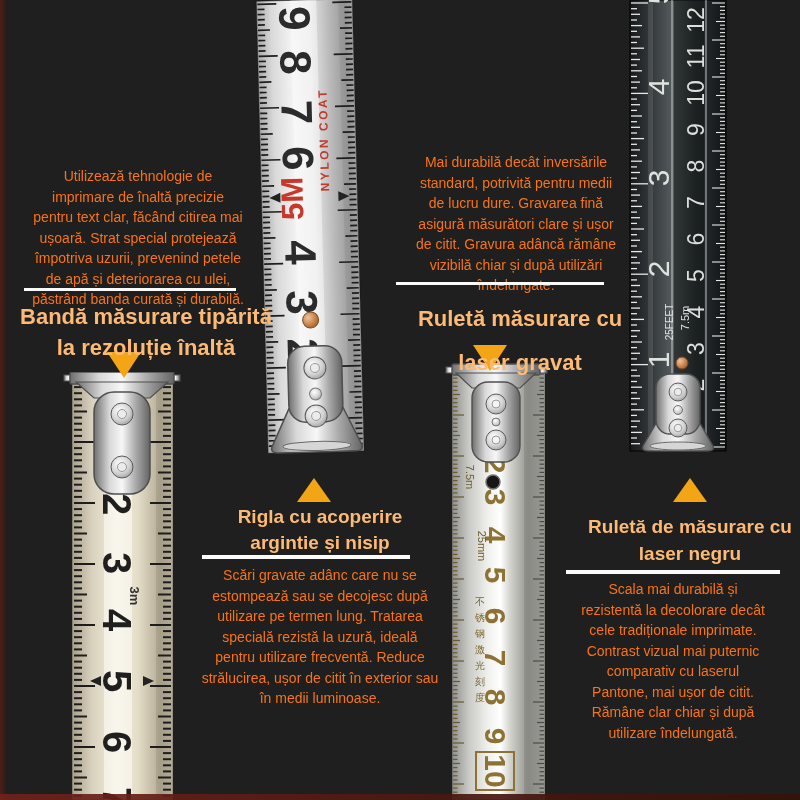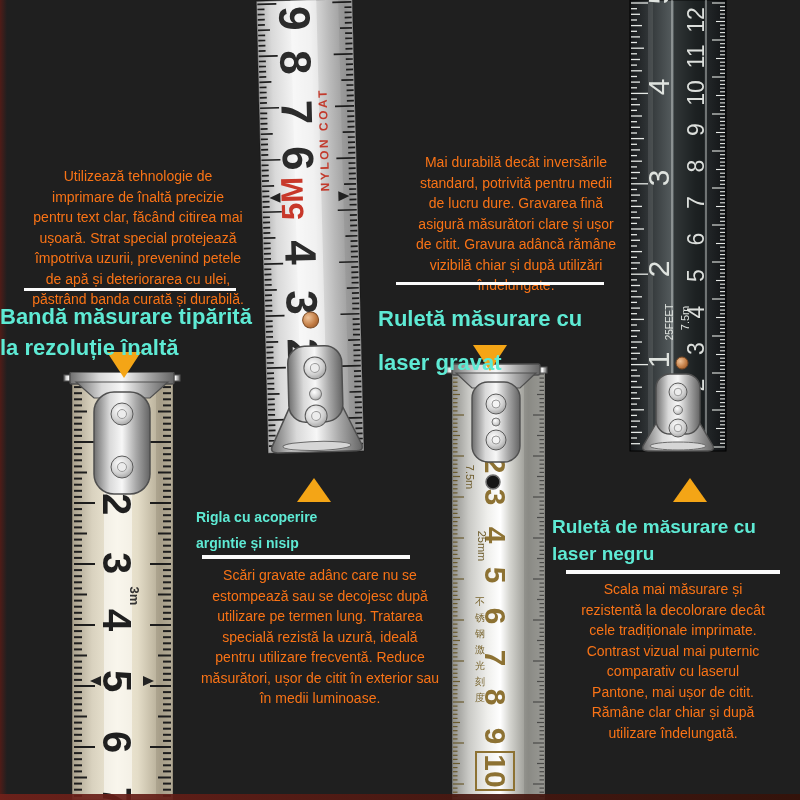--- a/index.html
+++ b/index.html
@@ -22,40 +22,40 @@
   #tape1 { left:240px; top:0; }
   #tape2 { left:622px; top:0; }
   #tape3 { left:60px;  top:372px; }
   #tape4 { left:440px; top:360px; }
 
   .f-body {
     position:absolute; z-index:3; white-space:pre; text-align:center;
     color:#f97316; font-size:14px; line-height:20.5px;
   }
   .f-heading {
-    position:absolute; z-index:3; white-space:pre; text-align:left;
-    color:#5eead4; font-weight:bold;
+    position:absolute; z-index:3; white-space:pre; text-align:center;
+    color:#fdba74; font-weight:bold;
   }
   .divider { position:absolute; background:#fbfbfb; z-index:4; }
   .tri { position:absolute; width:0; height:0; z-index:2; }
   .tri-down { border-left:17px solid transparent; border-right:17px solid transparent; border-top:26px solid var(--acc,#f4a516); }
   .tri-up   { border-left:17px solid transparent; border-right:17px solid transparent; border-bottom:24px solid var(--acc,#f4a516); }
 
   #f1-body { left:0;   top:166px; width:276px; }
   #f1-div  { left:24px;  top:288px; width:212px; height:3px; }
   #f1-head { left:0;     top:301px; width:292px; font-size:22px; line-height:31px; }
   #f1-tri  { left:107px; top:352px; }
 
   #f2-body { left:382px; top:152px; width:268px; }
   #f2-div  { left:396px; top:282px; width:208px; height:3px; }
   #f2-head { left:378px; top:297px; width:284px; font-size:22px; line-height:44px; }
   #f2-tri  { left:473px; top:345px; }
 
   #f3-tri  { left:297px; top:478px; }
-  #f3-head { left:196px; top:504px; width:248px; font-size:14px; line-height:26px; }
+  #f3-head { left:196px; top:504px; width:248px; font-size:19px; line-height:26px; }
   #f3-div  { left:202px; top:555px; width:208px; height:4px; }
   #f3-body { left:170px; top:565px; width:300px; }
 
   #f4-tri  { left:673px; top:478px; }
   #f4-head { left:552px; top:513px; width:276px; font-size:19px; line-height:27px; }
   #f4-div  { left:566px; top:570px; width:214px; height:4px; }
   #f4-body { left:548px; top:579px; width:250px; }
 
   svg text { font-family:"Liberation Sans", sans-serif; }
 </style>
@@ -1006,28 +1006,28 @@
 
   <div class="tri tri-up" id="f3-tri"></div>
   <div class="f-heading" id="f3-head">Rigla cu acoperire
 argintie și nisip</div>
   <div class="divider" id="f3-div" style="background: rgb(251, 251, 251);"></div>
   <div class="f-body" id="f3-body">Scări gravate adânc care nu se
 estompează sau se decojesc după
 utilizare pe termen lung. Tratarea
 specială rezistă la uzură, ideală
 pentru utilizare frecventă. Reduce
-măsurători, ușor de citit în exterior sau
+strălucirea, ușor de citit în exterior sau
 în medii luminoase.</div>
 
   <div class="tri tri-up" id="f4-tri"></div>
   <div class="f-heading" id="f4-head">Ruletă de măsurare cu
 laser negru</div>
   <div class="divider" id="f4-div" style="background: rgb(251, 251, 251);"></div>
-  <div class="f-body" id="f4-body">Scala mai măsurare și
+  <div class="f-body" id="f4-body">Scala mai durabilă și
 rezistentă la decolorare decât
 cele tradiționale imprimate.
 Contrast vizual mai puternic
 comparativ cu laserul
 Pantone, mai ușor de citit.
 Rămâne clar chiar și după
 utilizare îndelungată.</div>
 
   <div class="edge-bottom"></div>
 </div>

